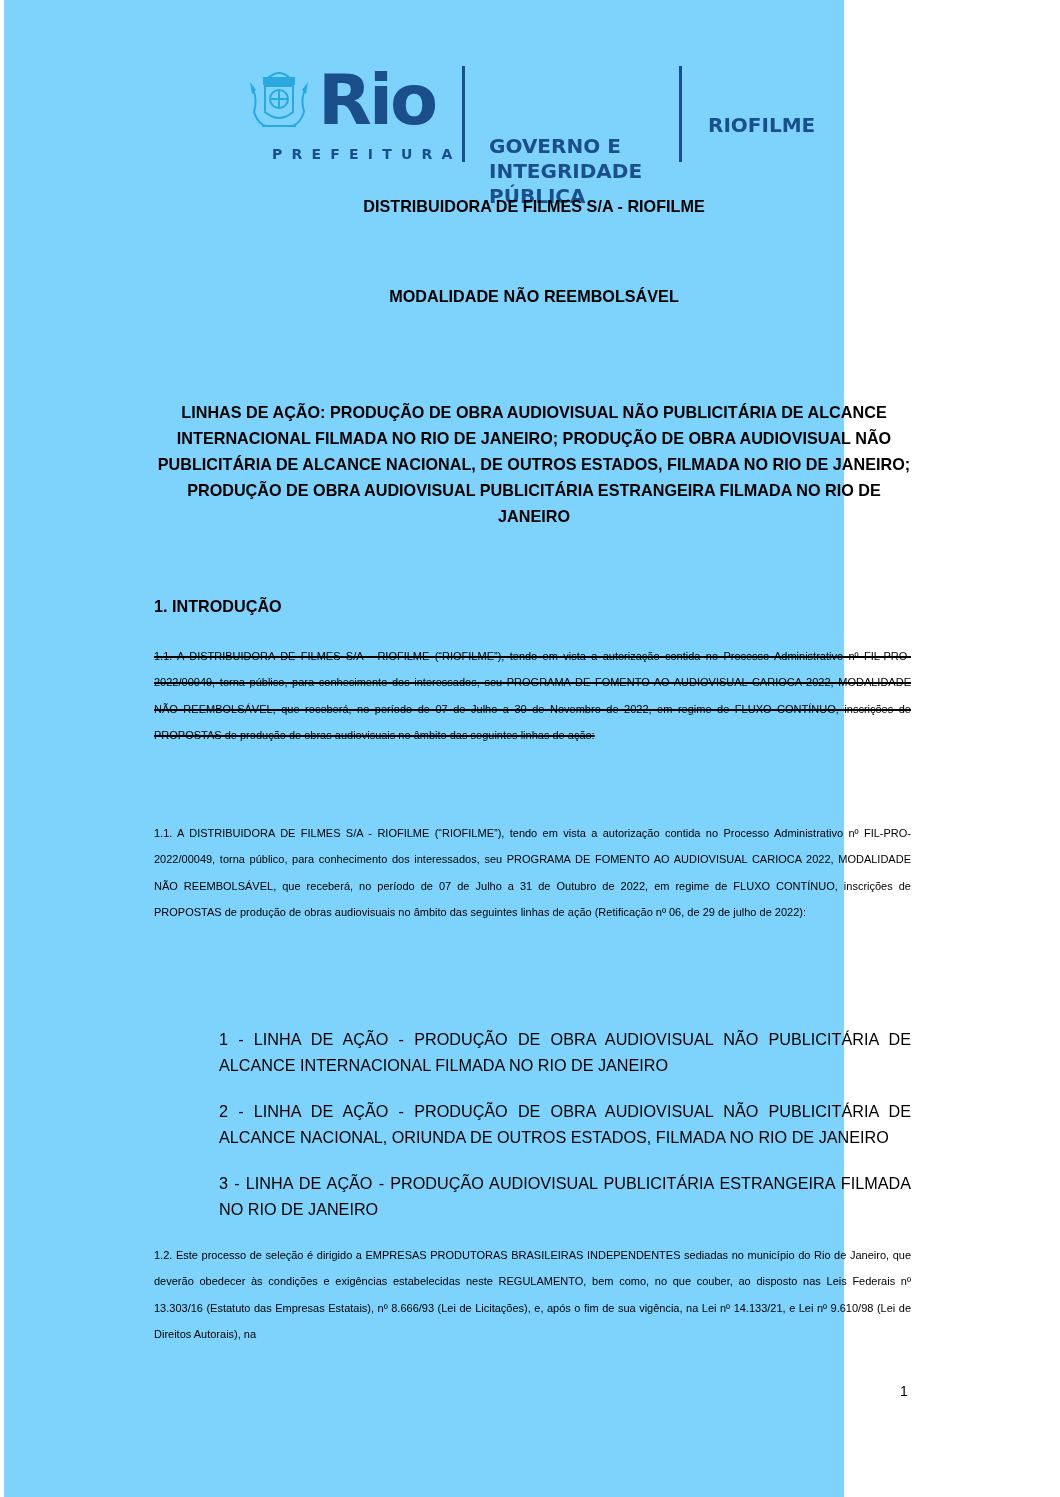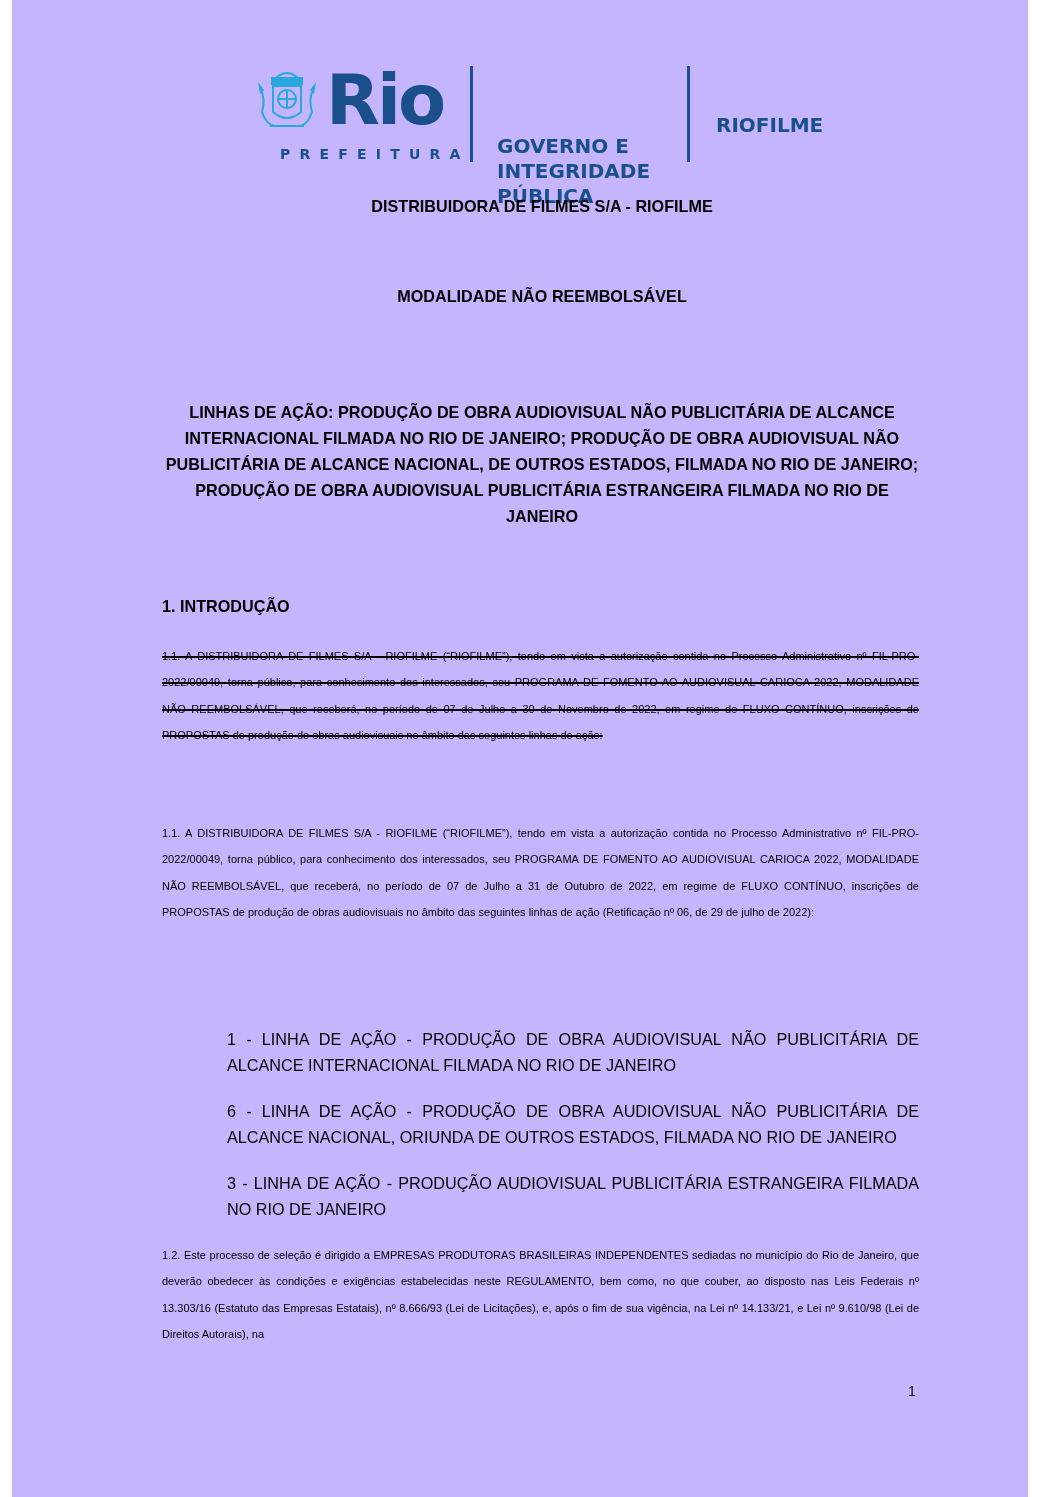--- a/index.html
+++ b/index.html
@@ -1,18 +1,18 @@
 <!DOCTYPE html>
 <html><head>
   <meta charset="utf-8">
   <style>
     html, body { margin: 0; padding: 0; background: #ffffff; }
     body { width: 1060px; height: 1497px; position: relative; overflow: hidden;
            font-family: "Liberation Sans", sans-serif; color: #000; }
-    .page { position: absolute; left: 12px; top: 0; width: 1016px; height: 1497px; background: #c4b5fd; }
+    .page { position: absolute; left: 4px; top: 0; width: 840px; height: 1497px; background: #7dd3fc; }
 
     
     .header { position: absolute; left: 244px; top: 66px; height: 98px; width: 580px; }
     .crest { position: absolute; left: 0; top: 2px; width: 62px; height: 66px; }
     .rio-word { position: absolute; left: 70px; top: -6px; font-family: "DejaVu Sans", sans-serif;
                 font-weight: bold; font-size: 70px; letter-spacing: -3px; color: #1a4f8b; line-height: 80px; }
     .prefeitura { position: absolute; left: 4px; top: 80px; font-family: "DejaVu Sans", sans-serif;
                   font-weight: bold; font-size: 14px; letter-spacing: 9.2px; color: #1a4f8b; margin-left: 20px; }
     .vdiv { position: absolute; top: 0; width: 3px; height: 96px; background: #1a4f8b; }
     .vdiv.one { left: 214px; }
@@ -86,20 +86,20 @@
   <div class="title t5">LINHAS DE AÇÃO: PRODUÇÃO DE OBRA AUDIOVISUAL NÃO PUBLICITÁRIA DE ALCANCE INTERNACIONAL FILMADA NO RIO DE JANEIRO; PRODUÇÃO DE OBRA AUDIOVISUAL NÃO PUBLICITÁRIA DE ALCANCE NACIONAL, DE OUTROS ESTADOS, FILMADA NO RIO DE JANEIRO; PRODUÇÃO DE OBRA AUDIOVISUAL PUBLICITÁRIA ESTRANGEIRA FILMADA NO RIO DE JANEIRO</div>
 
   <div class="section-heading">1. INTRODUÇÃO</div>
 
   <div class="para struck">1.1. A DISTRIBUIDORA DE FILMES S/A - RIOFILME (“RIOFILME”), tendo em vista a autorização contida no Processo Administrativo nº FIL-PRO-2022/00049, torna público, para conhecimento dos interessados, seu PROGRAMA DE FOMENTO AO AUDIOVISUAL CARIOCA 2022, MODALIDADE NÃO REEMBOLSÁVEL, que receberá, no período de 07 de Julho a 30 de Novembro de 2022, em regime de FLUXO CONTÍNUO, inscrições de PROPOSTAS de produção de obras audiovisuais no âmbito das seguintes linhas de ação:</div>
 
   <div class="para p11">1.1. A DISTRIBUIDORA DE FILMES S/A - RIOFILME (“RIOFILME”), tendo em vista a autorização contida no Processo Administrativo nº FIL-PRO-2022/00049, torna público, para conhecimento dos interessados, seu PROGRAMA DE FOMENTO AO AUDIOVISUAL CARIOCA 2022, MODALIDADE NÃO REEMBOLSÁVEL, que receberá, no período de 07 de Julho a 31 de Outubro de 2022, em regime de FLUXO CONTÍNUO, inscrições de PROPOSTAS de produção de obras audiovisuais no âmbito das seguintes linhas de ação (Retificação nº 06, de 29 de julho de 2022):</div>
 
   <div class="actions">
     <div class="action a1">1 - LINHA DE AÇÃO - PRODUÇÃO DE OBRA AUDIOVISUAL NÃO PUBLICITÁRIA DE ALCANCE INTERNACIONAL FILMADA NO RIO DE JANEIRO</div>
-    <div class="action a2">6 - LINHA DE AÇÃO - PRODUÇÃO DE OBRA AUDIOVISUAL NÃO PUBLICITÁRIA DE ALCANCE NACIONAL, ORIUNDA DE OUTROS ESTADOS, FILMADA NO RIO DE JANEIRO</div>
+    <div class="action a2">2 - LINHA DE AÇÃO - PRODUÇÃO DE OBRA AUDIOVISUAL NÃO PUBLICITÁRIA DE ALCANCE NACIONAL, ORIUNDA DE OUTROS ESTADOS, FILMADA NO RIO DE JANEIRO</div>
     <div class="action a3">3 - LINHA DE AÇÃO - PRODUÇÃO AUDIOVISUAL PUBLICITÁRIA ESTRANGEIRA FILMADA NO RIO DE JANEIRO</div>
   </div>
 
   <div class="para p12">1.2. Este processo de seleção é dirigido a EMPRESAS PRODUTORAS BRASILEIRAS INDEPENDENTES sediadas no município do Rio de Janeiro, que deverão obedecer às condições e exigências estabelecidas neste REGULAMENTO, bem como, no que couber, ao disposto nas Leis Federais nº 13.303/16 (Estatuto das Empresas Estatais), nº 8.666/93 (Lei de Licitações), e, após o fim de sua vigência, na Lei nº 14.133/21, e Lei nº 9.610/98 (Lei de Direitos Autorais), na</div>
 
   <div class="page-number">1</div>
 </div>
 
 </body></html>

